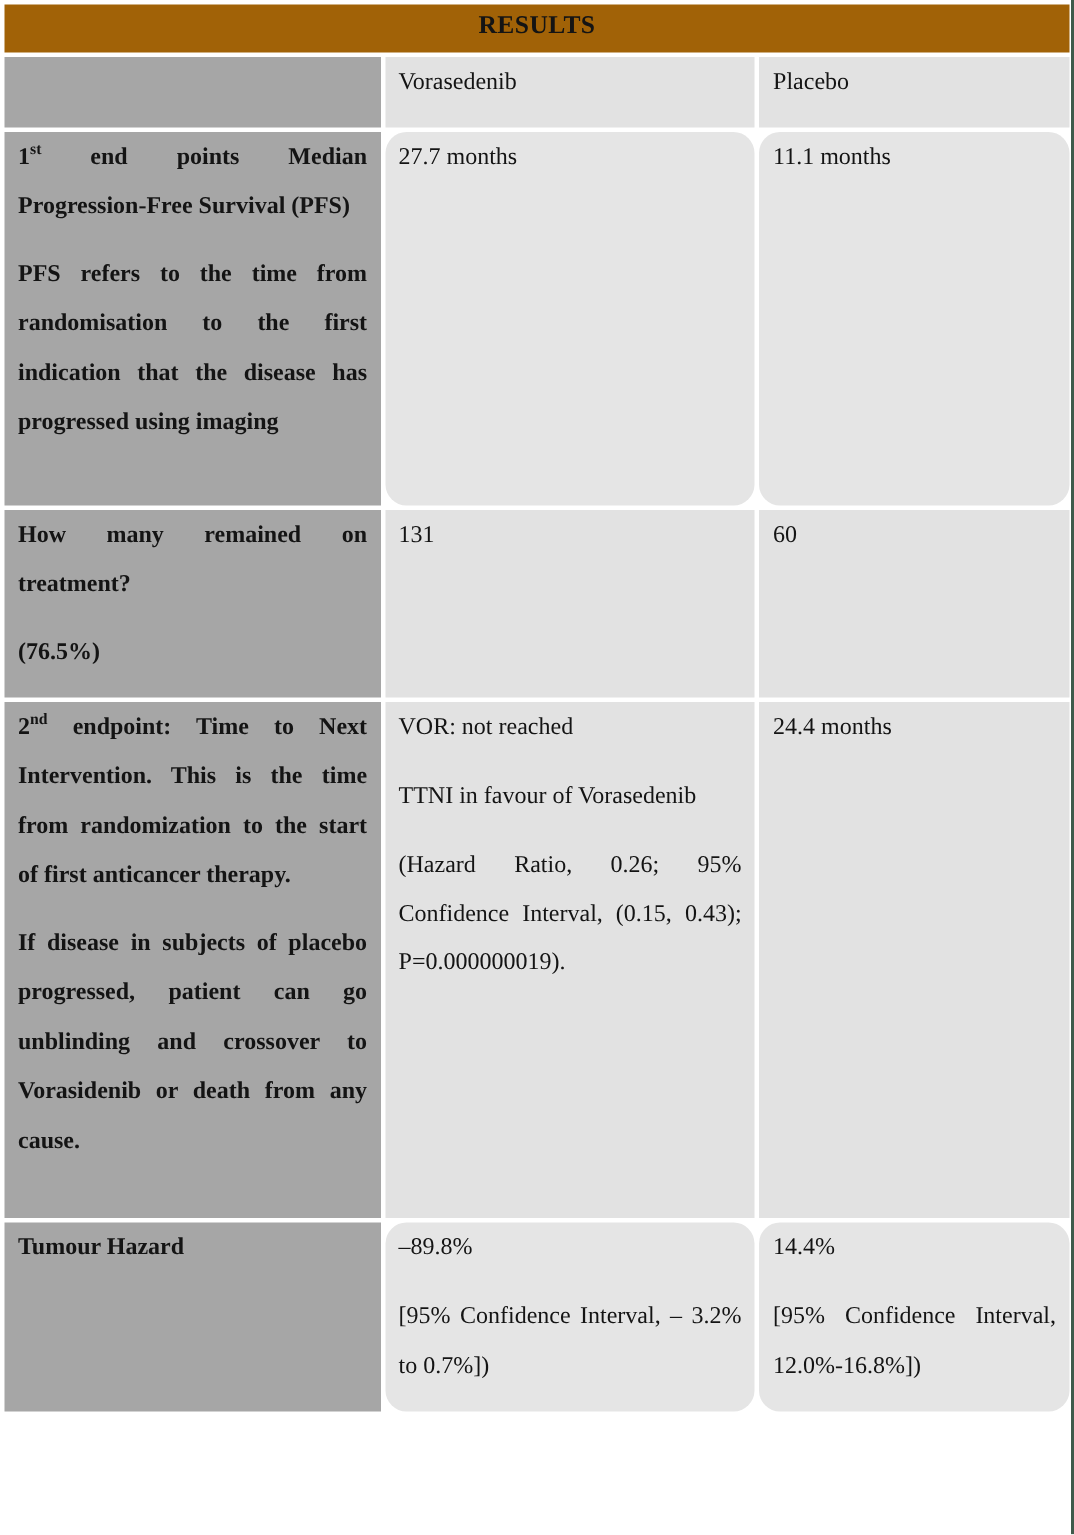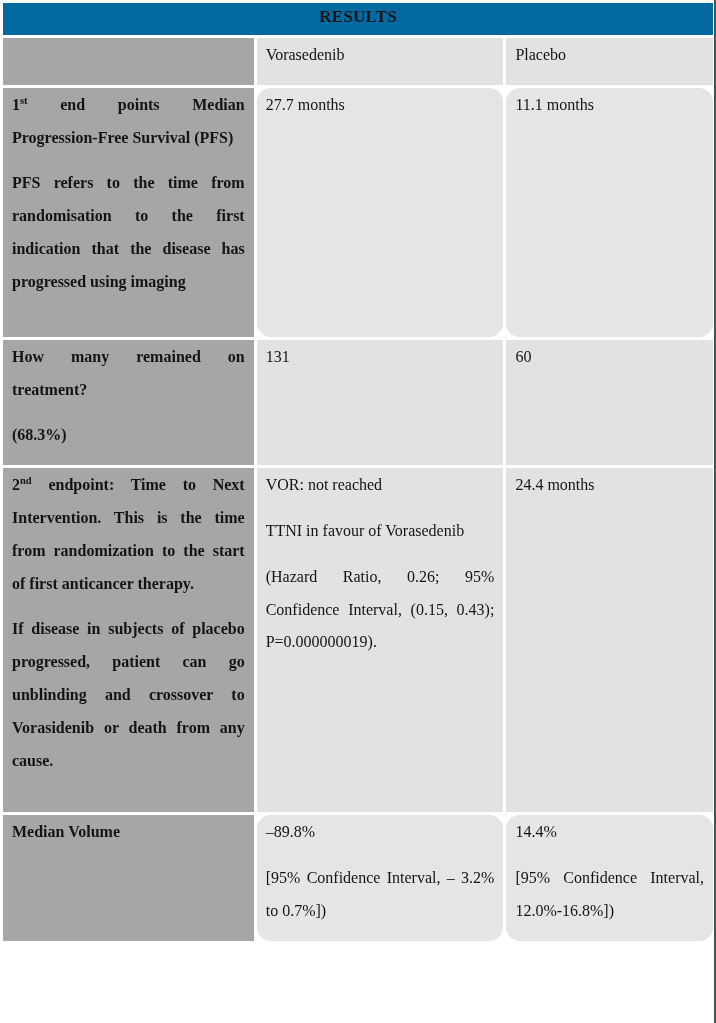--- a/index.html
+++ b/index.html
@@ -16,21 +16,21 @@
     border-collapse: separate;
     border-spacing: 3px;
     table-layout: fixed;
     width: 716px;
   }
   col.c1 { width: 250px; }
   col.c2 { width: 246px; }
   col.c3 { width: 206px; }
   td { vertical-align: top; padding: 1px 9px 0 9px; overflow: hidden; }
   .title-cell {
-    background: #0369a1;
+    background: #a16207;
     text-align: center;
     font-weight: 700;
     font-size: 17px;
     height: 28px;
     padding-top: 4px;
     letter-spacing: 0.3px;
   }
   .lbl {
     background: #a6a6a6;
     font-weight: 700;
@@ -99,21 +99,21 @@
         <p>27.7 months</p>
       </td>
       <td class="d-light">
         <p>11.1 months</p>
       </td>
     </tr>
 
     <tr class="r-remained">
       <td class="lbl">
         <p>How many remained on treatment?</p>
-        <p>(68.3%)</p>
+        <p>(76.5%)</p>
       </td>
       <td class="d-dark">
         <p>131</p>
       </td>
       <td class="d-dark">
         <p>60</p>
       </td>
     </tr>
 
 
@@ -127,21 +127,21 @@
         <p>TTNI in favour of Vorasedenib</p>
         <p>(Hazard Ratio, 0.26; 95% Confidence Interval, (0.15, 0.43); P=0.000000019).</p>
       </td>
       <td class="d-dark">
         <p>24.4 months</p>
       </td>
     </tr>
 
     <tr class="r-tumour">
       <td class="lbl">
-        <p>Median Volume</p>
+        <p>Tumour Hazard</p>
       </td>
       <td class="d-light">
         <p>–89.8%</p>
         <p>[95% Confidence Interval, – 3.2% to 0.7%])</p>
       </td>
       <td class="d-light">
         <p>14.4%</p>
         <p>[95% Confidence Interval, 12.0%-16.8%])</p>
       </td>
     </tr>

